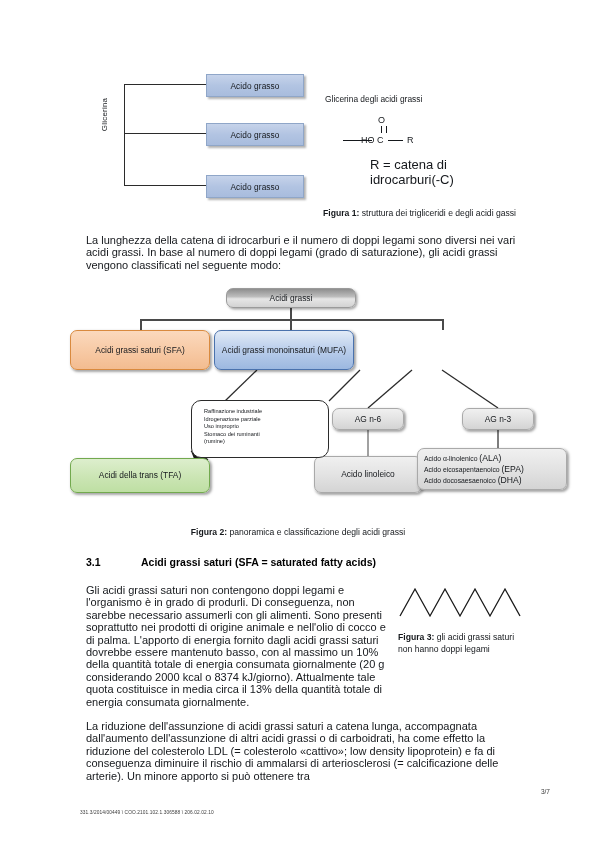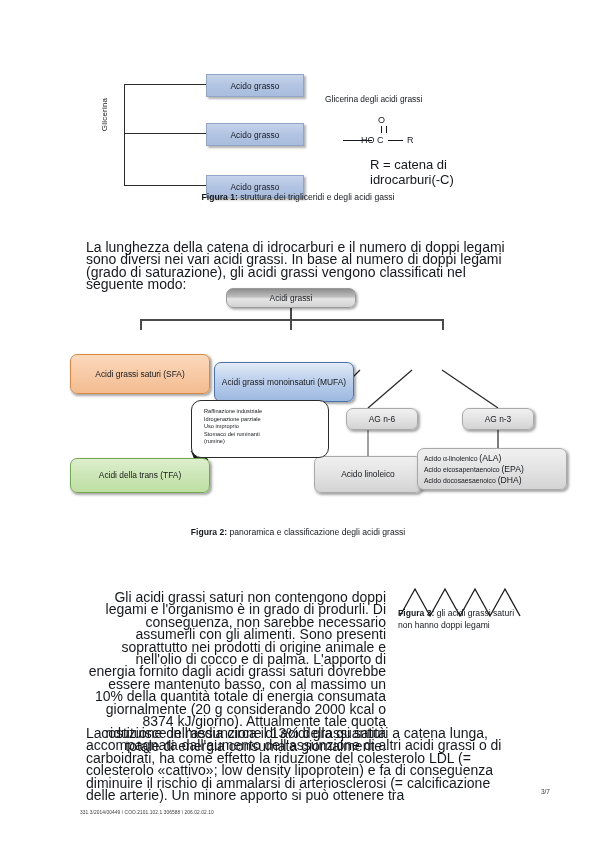--- a/index.html
+++ b/index.html
@@ -118,33 +118,32 @@
   
   .caption {
     position: absolute;
     width: 436px;
     left: 80px;
     text-align: center;
     font-size: 8.6px;
     color: #15181c;
   }
   .caption b { font-weight: bold; }
-  #cap1 { top: 192px; }
+  #cap1 { top: 208px; text-align: right; }
   #cap2 { top: 527px; }
 
   .para {
     position: absolute;
-    font-size: 14px;
+    font-size: 11px;
     line-height: 12.4px;
     color: #15181c;
     text-align: left;
-    margin-top: 7px;
   }
   #para1 { left: 86px; top: 234px; width: 430px; }
-  #para2 { left: 86px; top: 584px; width: 300px; text-align: right; }
+  #para2 { left: 86px; top: 584px; width: 300px; }
   #para3 { left: 86px; top: 720px; width: 430px; }
 
   h3.section-head {
     position: absolute;
     left: 86px;
     top: 556px;
     margin: 0;
     font-size: 10.5px;
     font-weight: bold;
     color: #000;
@@ -177,38 +176,36 @@
     background: linear-gradient(to bottom, #8e8e8e 0%, #bdbdbd 42%, #e6e6e6 55%, #d2d2d2 100%);
     border: 1px solid #9a9a9a;
   }
   .lightgrey-box {
     background: linear-gradient(to bottom, #f0f0f0 0%, #e3e3e3 50%, #d4d4d4 100%);
     border: 1px solid #a9a9a9;
   }
   .orange-box {
     background: linear-gradient(to bottom, #fbd9bd 0%, #f7c9a4 55%, #f3bc90 100%);
     border: 1px solid #d98a3f;
-    margin-top: 24px;
   }
   .blue-box {
     background: linear-gradient(to bottom, #e2ebf7 0%, #bdd0ec 45%, #9cb8e0 100%);
     border: 1px solid #4a72ad;
-    margin-top: 32px;
   }
   .green-box {
     background: linear-gradient(to bottom, #ddeecd 0%, #cbe5b4 55%, #bedfa3 100%);
     border: 1px solid #72a94e;
   }
 
   #b-root     { left: 164px; top: 0px;   width: 130px; height: 20px; }
   #b-sfa      { left: 8px;   top: 42px;  width: 140px; height: 40px; }
   #b-mufa     { left: 152px; top: 42px;  width: 140px; height: 40px; }
   #b-pufa     { left: 310px; top: 42px;  width: 140px; height: 40px; }
   #b-tfa      { left: 8px;   top: 170px; width: 140px; height: 35px; }
-  #b-agn6     { left: 284px; top: 120px; width: 72px;  height: 22px; }
+  #b-agn6     { left: 270px; top: 120px; width: 72px;  height: 22px; }
   #b-agn3     { left: 400px; top: 120px; width: 72px;  height: 22px; }
   #b-linoleico{ left: 252px; top: 168px; width: 108px; height: 37px; }
   #b-omega3   { left: 355px; top: 160px; width: 150px; height: 42px;
                 justify-content: flex-start; text-align: left; padding: 4px 6px;
                 font-size: 6.8px; line-height: 10px; }
   #b-omega3 .big { font-size: 8.6px; }
 
   
   #callout {
     position: absolute;
@@ -232,21 +229,21 @@
   
   #figure3 {
     position: absolute;
     left: 398px;
     top: 586px;
     width: 130px;
   }
   #fig3-caption {
     position: absolute;
     left: 398px;
-    top: 608px;
+    top: 632px;
     width: 120px;
     font-size: 8.6px;
     line-height: 11.5px;
     color: #15181c;
   }
 
   
   #footer-ref {
     position: absolute;
     left: 80px;
@@ -349,20 +346,24 @@
         <div><span>Acido eicosapentaenoico </span><span class="big">(EPA)</span></div>
         <div><span>Acido docosaesaenoico </span><span class="big">(DHA)</span></div>
       </div>
     </div>
   </div>
 
   <div class="caption" id="cap2">
     <b>Figura 2:</b><span> panoramica e classificazione degli acidi grassi</span>
   </div>
 
+  <h3 class="section-head">
+    <span class="num">3.1</span>
+    <span>Acidi grassi saturi (SFA = saturated fatty acids)</span>
+  </h3>
 
   <div class="para" id="para2">Gli acidi grassi saturi non contengono doppi legami e l'organismo è in grado di produrli. Di conseguenza, non sarebbe necessario assumerli con gli alimenti. Sono presenti soprattutto nei prodotti di origine animale e nell'olio di cocco e di palma. L'apporto di energia fornito dagli acidi grassi saturi dovrebbe essere mantenuto basso, con al massimo un 10% della quantità totale di energia consumata giornalmente (20 g considerando 2000 kcal o 8374 kJ/giorno). Attualmente tale quota costituisce in media circa il 13% della quantità totale di energia consumata giornalmente.</div>
 
   <div id="figure3">
     <svg width="130" height="34" viewBox="0 0 130 34">
       <polyline points="2,30 17,3 32,30 47,3 62,30 77,3 92,30 107,3 122,30" fill="none" stroke="#1a1a1a" stroke-width="1.3"></polyline>
     </svg>
   </div>
 
   <div id="fig3-caption">

